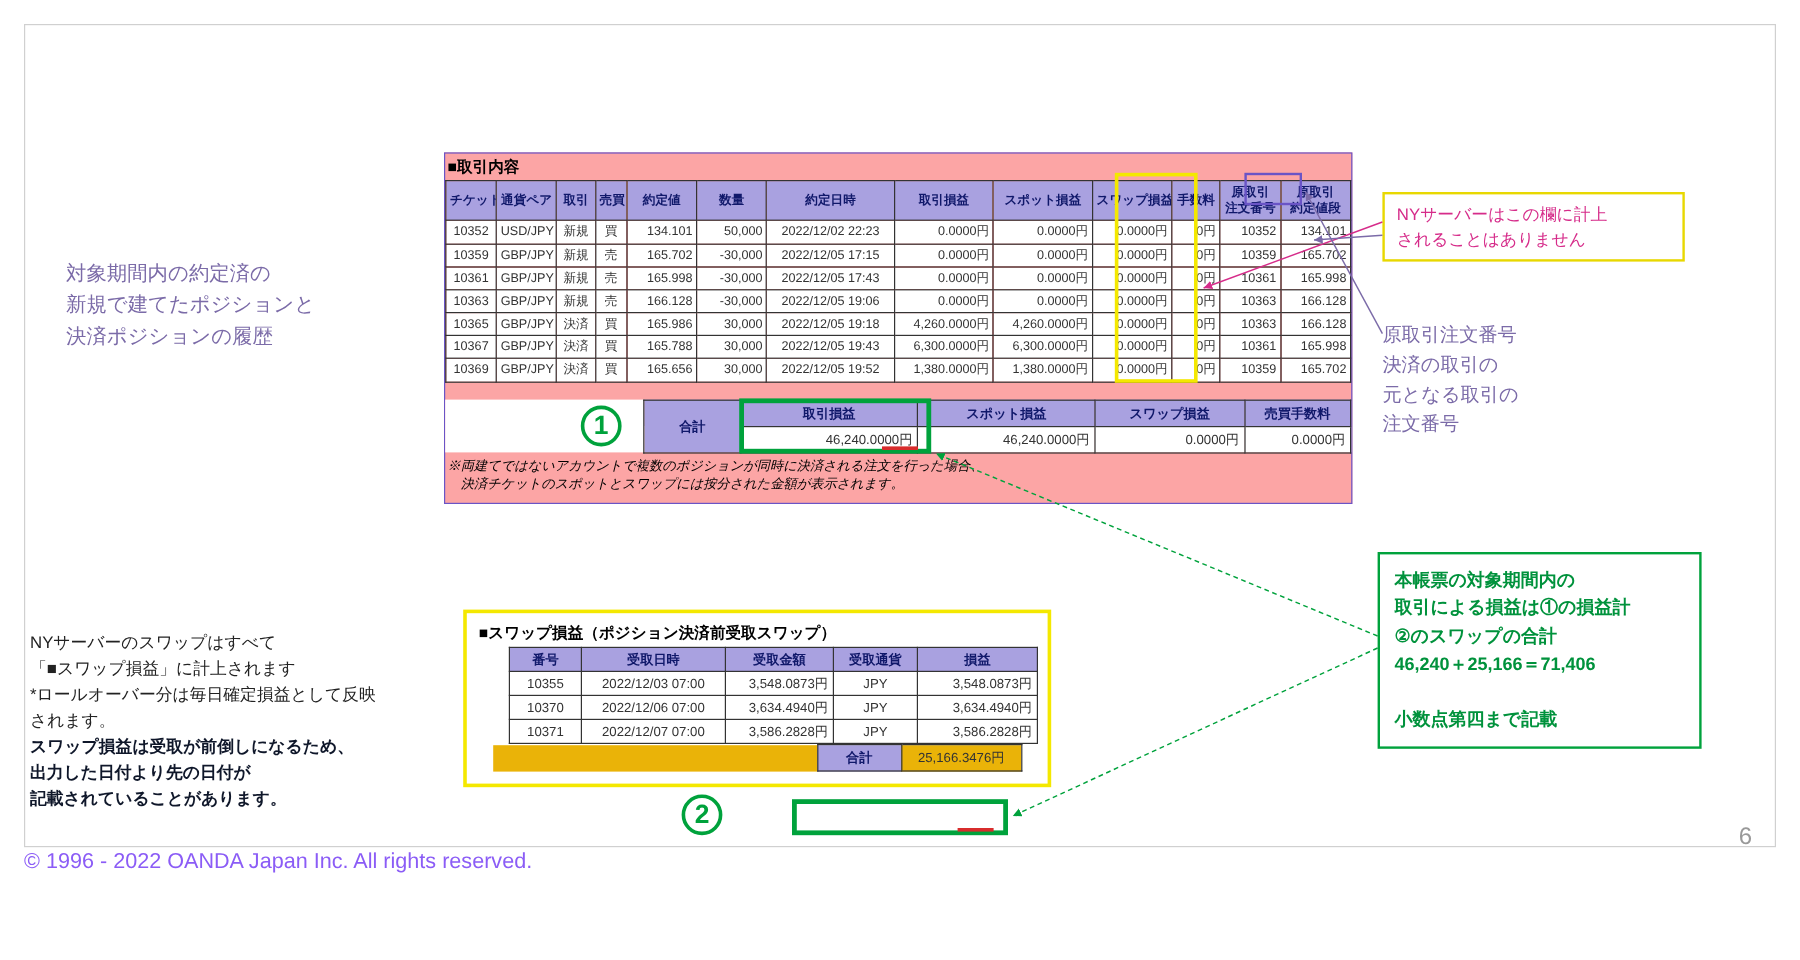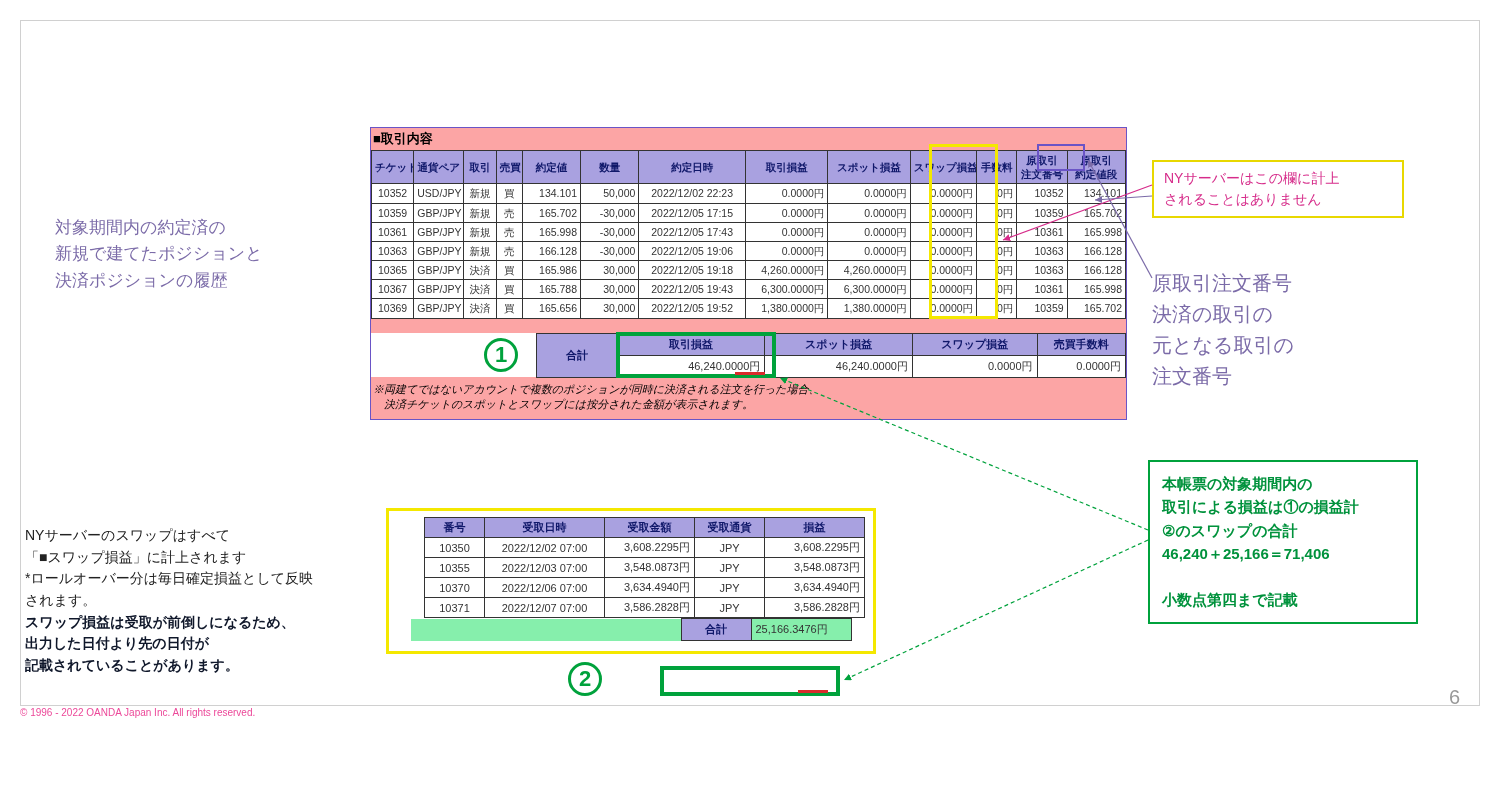--- a/index.html
+++ b/index.html
@@ -8,21 +8,21 @@
     width:1500px;height:800px;
     font-family:"Meiryo","Hiragino Kaku Gothic Pro",sans-serif;
     background:#fff;color:#333;position:relative;
   }
   .slide-border{
     position:absolute;left:20px;top:20px;right:20px;bottom:94px;
     border:1px solid #d0d0d0;
   }
   .copyright{
     position:absolute;left:20px;top:707px;
-    font-size:10px;color:#ec4899;
+    font-size:18px;color:#8b5cf6;
   }
   .page-num{
     position:absolute;right:40px;top:686px;
     font-size:20px;color:#999;
   }
   
   .note-purple{
     position:absolute;left:55px;top:215px;width:290px;
     font-size:17px;line-height:1.55;color:#7b6ba8;
   }
@@ -34,21 +34,21 @@
     color:#0f172a;font-weight:bold;
   }
   
   .callout-yellow{
     position:absolute;left:1152px;top:160px;width:252px;
     border:2px solid #e8d800;padding:6px 10px;
     font-size:14px;color:#d62c8a;line-height:1.5;
   }
   .callout-purple-text{
     position:absolute;left:1152px;top:268px;width:252px;
-    font-size:20px;color:#7b6ba8;line-height:1.55;
+    font-size:16px;color:#7b6ba8;line-height:1.55;
   }
   .callout-green{
     position:absolute;left:1148px;top:460px;width:270px;
     border:2px solid #00a23c;padding:10px 12px;
     font-size:15px;color:#00923c;font-weight:bold;line-height:1.55;
   }
   
   .report{
     position:absolute;left:370px;top:127px;width:757px;
     border:1.5px solid #6a54c6;
@@ -100,21 +100,21 @@
   table.swap td{background:#fff;text-align:right;}
   table.swap td.c{text-align:center;}
   .swap-total{
     margin-left:14px;width:440px;border-collapse:collapse;font-size:11px;
     table-layout:fixed;
   }
   .swap-total th,.swap-total td{
     border:1px solid #333;padding:3px 4px;
   }
   .swap-total th{background:#a9a1e0;color:#10186a;font-weight:bold;text-align:center;}
-  .swap-total td{background:#86efac;text-align:left;}
+  .swap-total td{background:#eab308;text-align:center;}
   
   .ov{
     position:absolute;pointer-events:none;
   }
   .ov-yellow-col{border:3px solid #f4e800;}
   .ov-purple-col{border:2px solid #6a54c6;}
   .ov-green1{border:4px solid #00a23c;}
   .circled{
     display:inline-block;width:34px;height:34px;border:3px solid #00a23c;border-radius:50%;
     color:#00a23c;font-size:22px;font-weight:bold;text-align:center;line-height:28px;
@@ -337,46 +337,40 @@
   </tbody>
     </table>
 
   <div class="foot-note">
     <span>※両建てではないアカウントで複数のポジションが同時に決済される注文を行った場合、</span><br>
     <span>　決済チケットのスポットとスワップには按分された金額が表示されます。</span>
   </div>
 </div>
 
 <div class="swap-block">
+  <div class="section-title">■スワップ損益（ポジション決済前受取スワップ）</div>
   <table class="swap" id="tbl2">
     <colgroup>
       <col style="width:60px">
         <col style="width:120px">
         <col style="width:90px">
         <col style="width:70px">
         <col style="width:100px">
     </colgroup>
     <thead>
         <tr id="h2">
           <th>番号</th>
           <th>受取日時</th>
           <th>受取金額</th>
           <th>受取通貨</th>
           <th>損益</th>
         </tr>
       </thead>
     <tbody id="b2">
         <tr>
-          <td class="c">10350</td>
-          <td class="c">2022/12/02 07:00</td>
-          <td>3,608.2295円</td>
-          <td class="c">JPY</td>
-          <td>3,608.2295円</td>
-        </tr>
-        <tr>
           <td class="c">10355</td>
           <td class="c">2022/12/03 07:00</td>
           <td>3,548.0873円</td>
           <td class="c">JPY</td>
           <td>3,548.0873円</td>
         </tr>
         <tr>
           <td class="c">10370</td>
           <td class="c">2022/12/06 07:00</td>
           <td>3,634.4940円</td>

